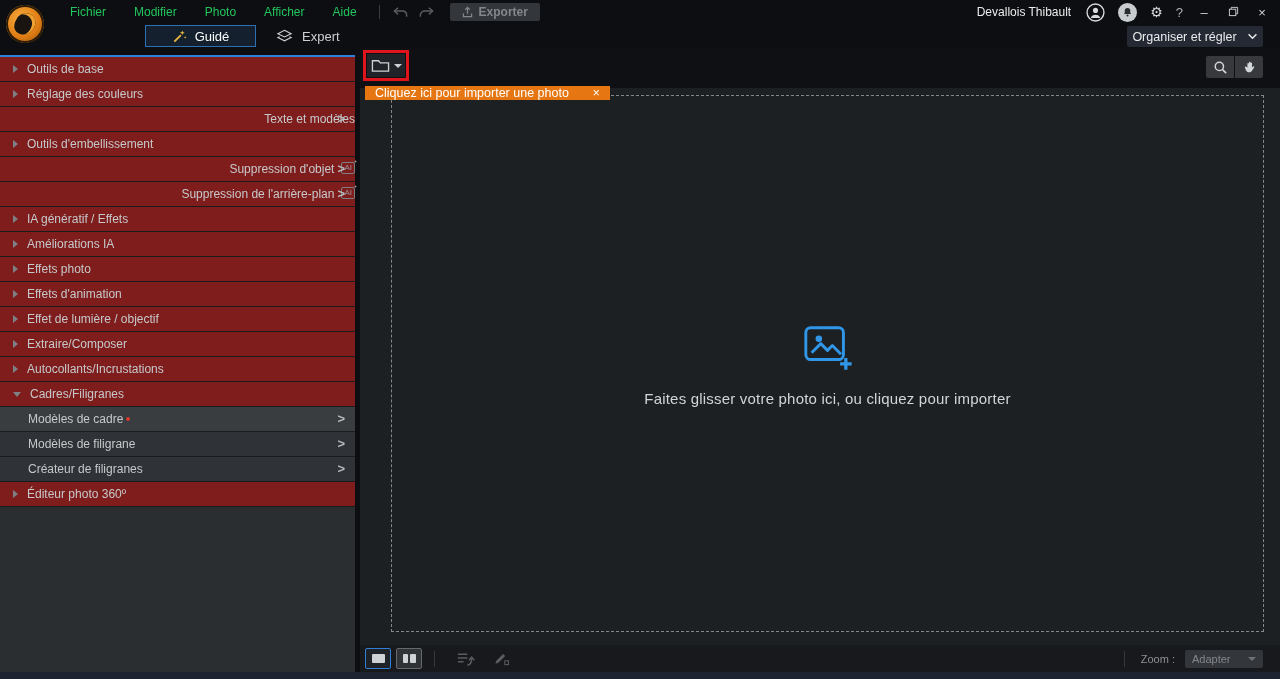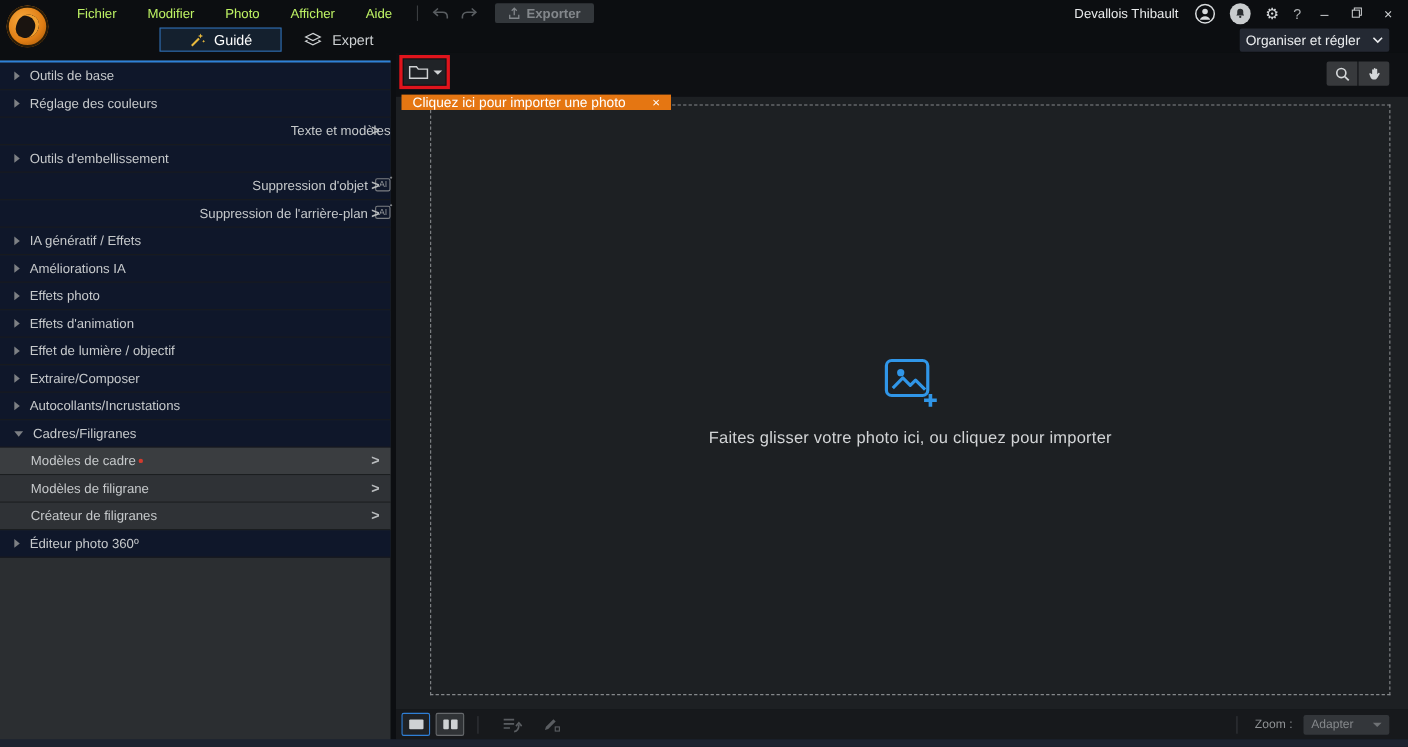--- a/index.html
+++ b/index.html
@@ -13,21 +13,21 @@
 
   
   .titlebar { position:absolute; left:0; top:0; width:1280px; height:24px; display:flex; align-items:center; }
   .logo { position:absolute; left:6px; top:5px; width:38px; height:38px; border-radius:50%;
           background:radial-gradient(circle at 38% 35%, #f5a83c 0%, #e07d14 55%, #8a4a08 100%);
           box-shadow:0 0 0 2px #2a1c08 inset; z-index:30; }
   .logo::after { content:""; position:absolute; left:9px; top:8px; width:20px; height:22px;
           background:#1a1410; border-radius:55% 45% 60% 40%; transform:rotate(18deg);
           box-shadow:-3px 2px 0 0 #f0a030 inset; }
   .menus { display:flex; margin-left:56px; }
-  .menu-item { font-size:12px; color:#bef264; padding:0 14px; height:24px; line-height:24px; cursor:default; }
+  .menu-item { font-size:12px; color:#22c55e; padding:0 14px; height:24px; line-height:24px; cursor:default; }
   .tb-sep { width:1px; height:14px; background:#3a3d40; margin:0 8px; }
   .hist-btn { width:26px; height:18px; display:flex; align-items:center; justify-content:center; color:#595d61; }
   .export-btn { margin-left:10px; height:18px; padding:0 12px; background:#33373b; border-radius:2px;
           display:flex; align-items:center; gap:6px; color:#83878b; font-size:12px;font-weight:bold; }
   .tb-right { position:absolute; right:10px; top:0; height:24px; display:flex; align-items:center; gap:13px; }
   .user-name { font-size:12px; color:#e9ebec; margin-right:2px; }
   .round-icon { width:19px; height:19px; display:flex; align-items:center; justify-content:center; color:#d7dadc; }
   .bell-circle { width:19px; height:19px; border-radius:50%; background:#c9ccce; display:flex; align-items:center; justify-content:center; }
   .glyph { font-size:14px; color:#d7dadc; line-height:1; }
   .win-ctl { font-size:13px; color:#cfd2d4; width:16px; text-align:center; }
@@ -37,21 +37,21 @@
   .tab-guided { position:absolute; left:145px; top:1px; width:111px; height:22px; border:1px solid #2e6fb4;
           background:#14202e; display:flex; align-items:center; justify-content:center; gap:8px; }
   .tab-guided .lbl { font-size:13px; color:#fdfdfd; }
   .tab-expert { position:absolute; left:268px; top:1px; height:22px; display:flex; align-items:center; gap:9px; padding:0 8px; }
   .tab-expert .lbl { font-size:13px; color:#cdd0d2; }
   .organize { position:absolute; right:17px; top:2px; width:136px; height:21px; background:#242933; border-radius:2px;
           display:flex; align-items:center; justify-content:center; gap:10px; color:#e9ebed; font-size:12.5px; }
 
   
   .sidebar { position:absolute; left:0; top:55px; width:355px; height:624px; background:#2b2e31; border-top:2px solid #2e81d8; }
-  .side-row { position:relative; height:25px; background:#0f172a; border-bottom:1px solid #191b1d;
+  .side-row { position:relative; height:25px; background:#7f1d1d; border-bottom:1px solid #191b1d;
           display:flex; align-items:center; padding-left:13px; font-size:12px; color:#c6c9cb; }
   .side-row.sub { background:#2f3236; padding-left:28px; }
   .side-row.sub.hl { background:#3a3d40; }
   .side-row.no-tri { padding-left:26px;justify-content:flex-end; }
   .tri { width:0; height:0; margin-right:9px; border-top:4px solid transparent; border-bottom:4px solid transparent; border-left:5px solid #7d8084; }
   .tri.down { border-left:4px solid transparent; border-right:4px solid transparent; border-top:5px solid #7d8084; border-bottom:none; margin-top:1px; }
   .chev { position:absolute; right:10px; top:4px; font-size:13px; font-weight:bold; color:#b9bcbe; }
   .ai-badge { display:inline-block; margin-left:7px; font-size:8px; color:#94979a; border:1px solid #7c7f83;
           border-radius:2px; padding:0 2px; line-height:10px; position:relative; top:-1px; }
   .ai-badge::after { content:""; position:absolute; right:-3px; top:-3px; width:3px; height:3px; background:#94979a;

